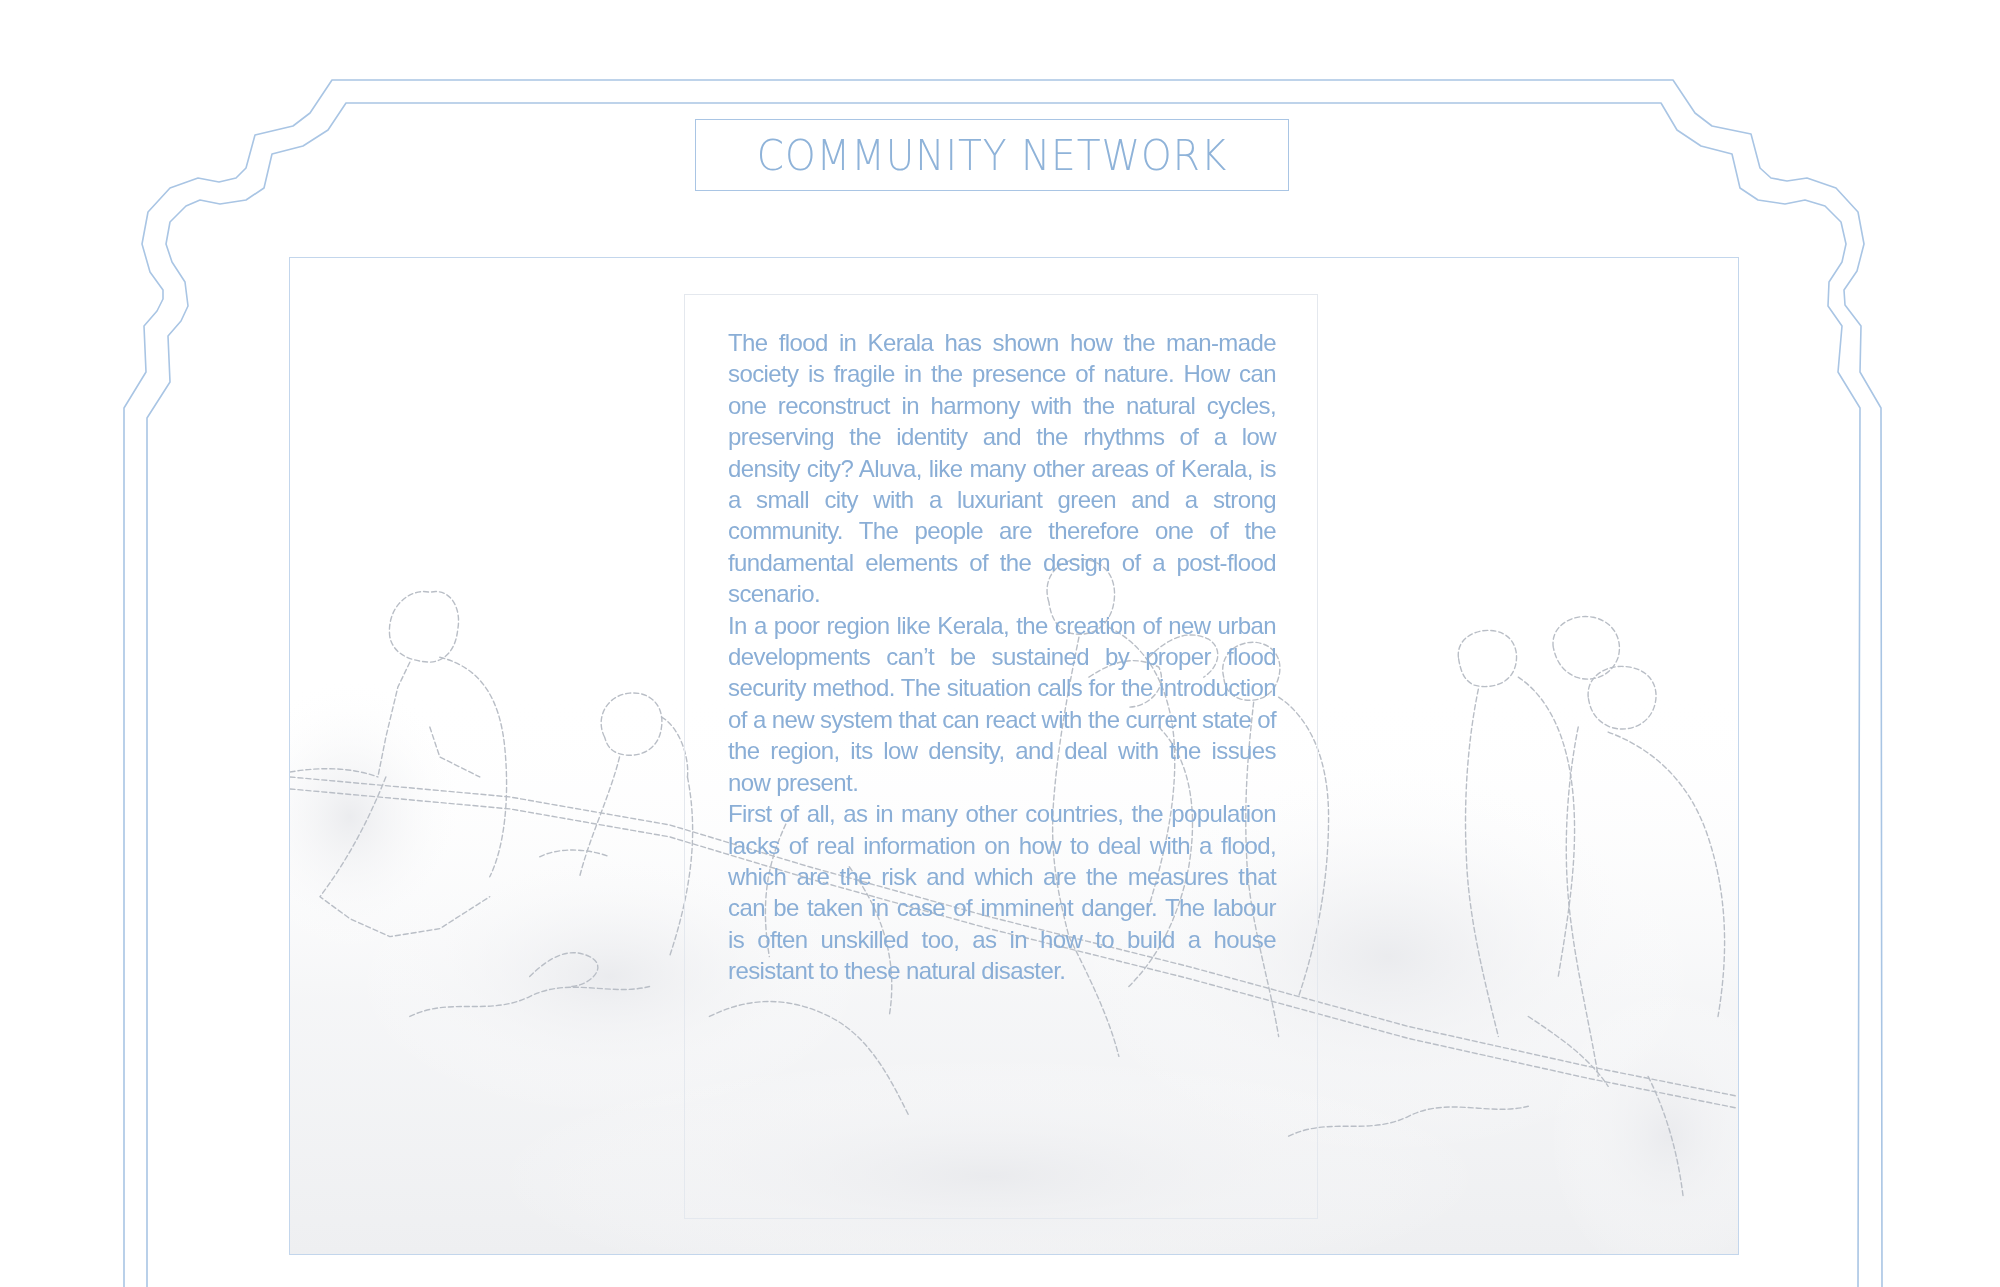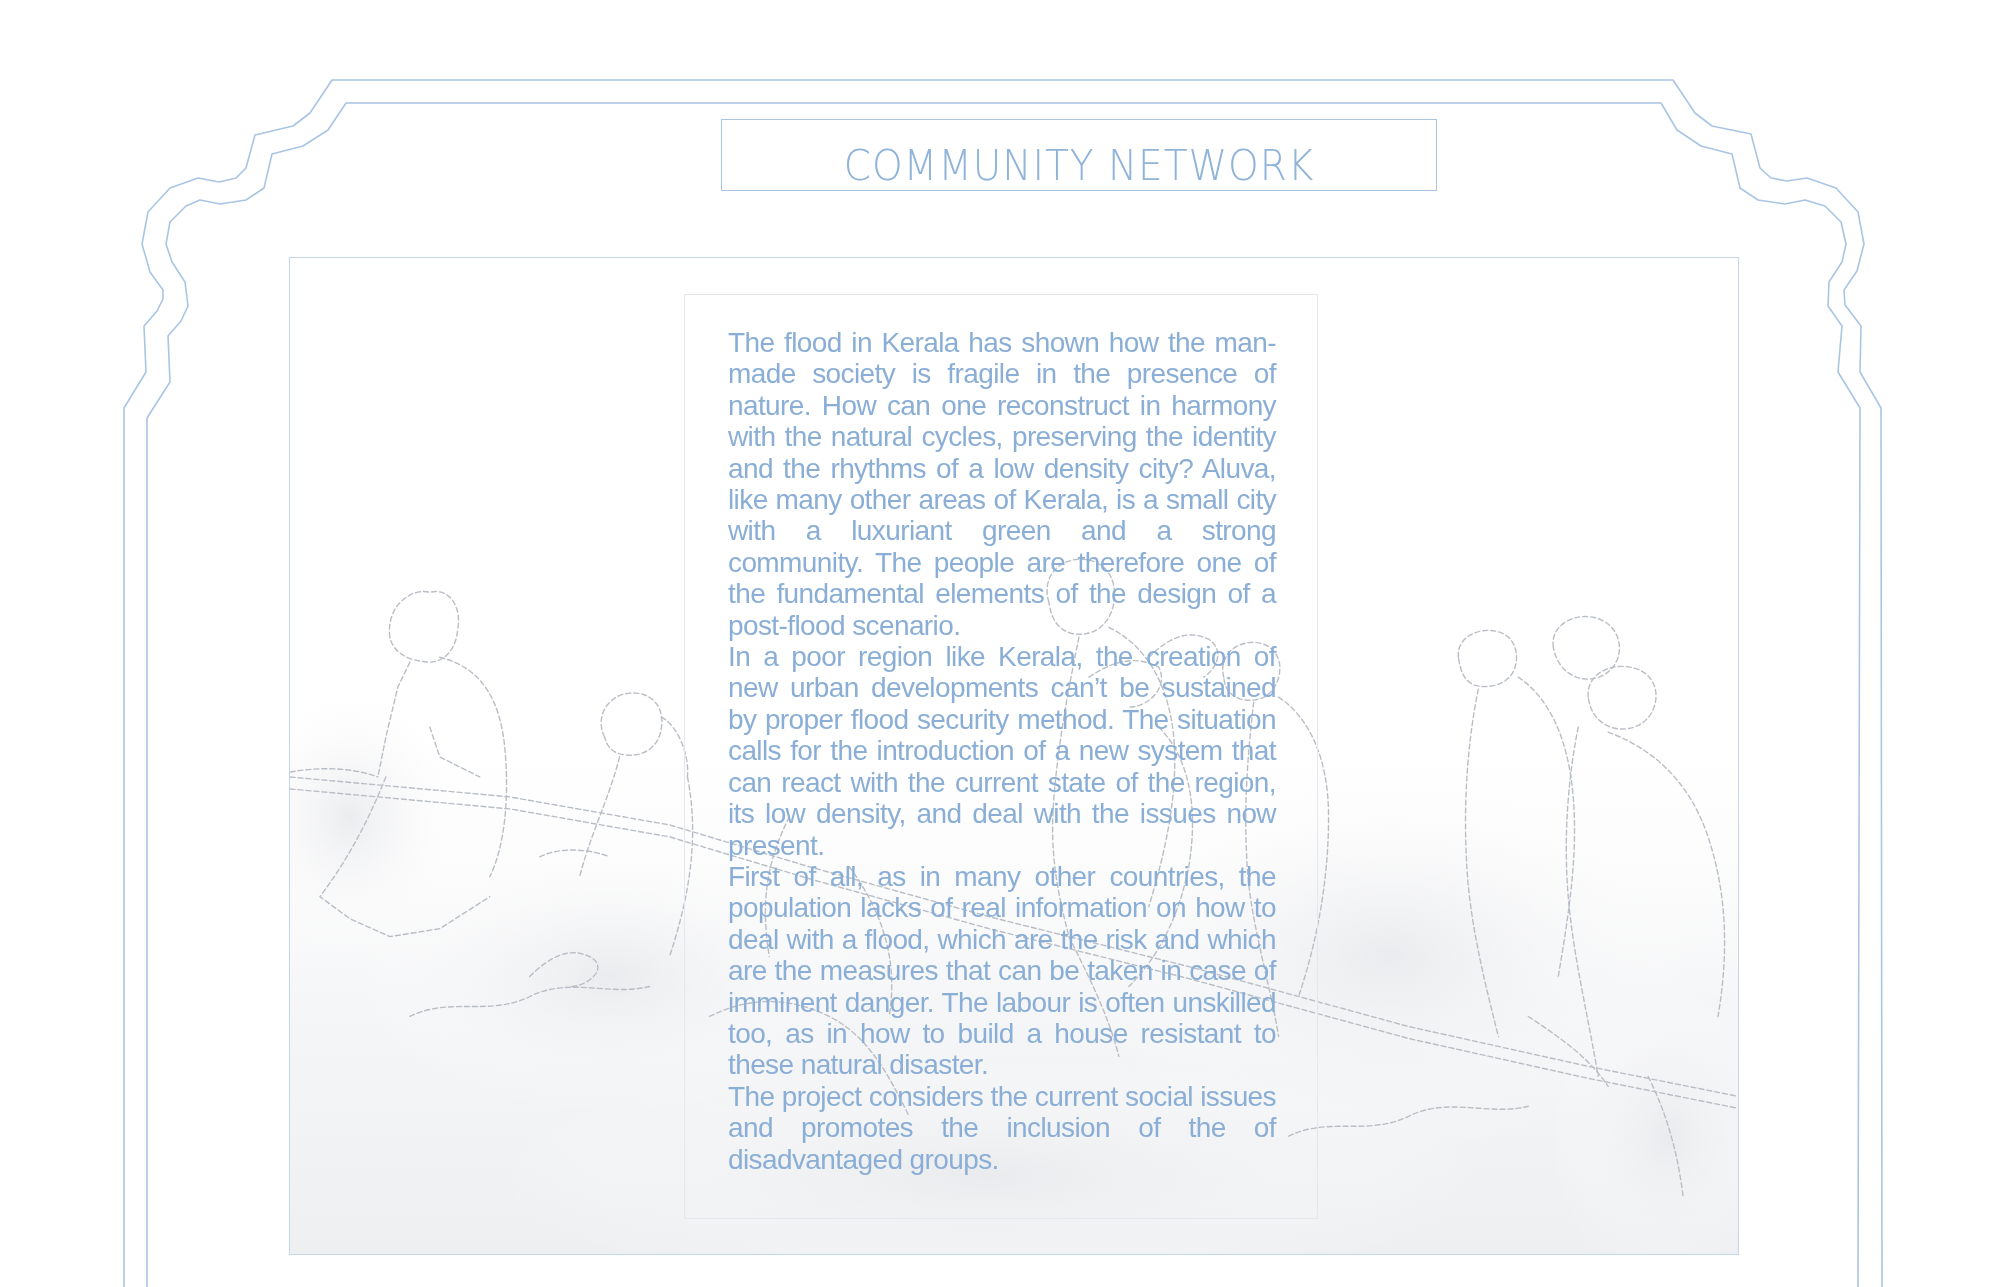--- a/index.html
+++ b/index.html
@@ -1,32 +1,32 @@
 <!DOCTYPE html>
 <html><head>
 <meta charset="utf-8">
 <style>
   html, body { margin: 0; padding: 0; background: #ffffff; }
   body { width: 2000px; height: 1287px; position: relative; overflow: hidden;
          font-family: "Liberation Sans", "DejaVu Sans", sans-serif; }
   #frame { position: absolute; left: 0; top: 0; width: 2000px; height: 1287px; }
-  #title-box { position: absolute; left: 721px; top: 119px; width: 716px; height: 72px;
+  #title-box { position: absolute; left: 695px; top: 119px; width: 594px; height: 72px;
                border: 1.5px solid #a9c5e4; box-sizing: border-box;
-               display: flex; align-items: flex-end; justify-content: center; }
+               display: flex; align-items: center; justify-content: center; }
   #title-text { color: #8fb3d9; font-size: 42px; letter-spacing: 1px; font-weight: 300;
                 font-family: "DejaVu Sans", "Liberation Sans", sans-serif; transform: scaleX(0.93);
                 -webkit-text-stroke: 0; }
   #picture-box { position: absolute; left: 289px; top: 257px; width: 1450px; height: 998px;
                  border: 1.5px solid #c3d6ec; box-sizing: border-box; overflow: hidden;
                  background: #ffffff; }
   #mist { position: absolute; left: 0; top: 0; width: 100%; height: 100%; }
   #text-box { position: absolute; left: 684px; top: 294px; width: 634px; height: 925px;
               border: 1px solid #e4e8ee; box-sizing: border-box; }
   #body-text { position: absolute; left: 728px; top: 327px; width: 548px;
-               color: #8aaed6; font-size: 28px; line-height: 31.4px;
+               color: #8aaed6; font-size: 24px; line-height: 31.4px;
                font-family: "Liberation Sans", sans-serif; letter-spacing: -0.6px; }
   #body-text p { margin: 0; text-align: justify; text-align-last: left; }
 </style>
 </head>
 <body>
 
 <svg id="frame" viewBox="0 0 2000 1287" xmlns="http://www.w3.org/2000/svg">
   <g fill="none" stroke="#a9c5e4" stroke-width="1.6" stroke-linejoin="round">
 
     <path d="M124 1287 L124 408 L146 372 L144 326 L157 311 L163 299 L163 290 L150 272 L142 244 L148 212 L170 188 L198 178 L219 182 L236 178 L246 168 L255 135 L293 126 L310 113 L332 80 L1673 80 L1695 113 L1712 126 L1751 134 L1760 168 L1771 178 L1787 181 L1807 178 L1836 188 L1858 212 L1864 244 L1857 271 L1844 290 L1845 305 L1861 326 L1860 372 L1881 408 L1882 1287"></path>
@@ -109,14 +109,13 @@
       <path d="M1000 880 C1040 860 1080 880 1120 860 C1160 840 1200 860 1240 850"></path>
     </g>
   </svg>
 </div>
 
 <div id="text-box"></div>
 <div id="body-text">
   <p>The flood in Kerala has shown how the man-made society is fragile in the presence of nature. How can one reconstruct in harmony with the natural cycles, preserving the identity and the rhythms of a low density city? Aluva, like many other areas of Kerala, is a small city with a luxuriant green and a strong community. The people are therefore one of the fundamental elements of the design of a post-flood scenario.</p>
   <p>In a poor region like Kerala, the creation of new urban developments can’t be sustained by proper flood security method. The situation calls for the introduction of a new system that can react with the current state of the region, its low density, and deal with the issues now present.</p>
   <p>First of all, as in many other countries, the population lacks of real information on how to deal with a flood, which are the risk and which are the measures that can be taken in case of imminent danger. The labour is often unskilled too, as in how to build a house resistant to these natural disaster.</p>
-  <p>The project considers the current social issues and promotes the inclusion of the of disadvantaged groups.</p>
 </div>
 
 </body></html>

